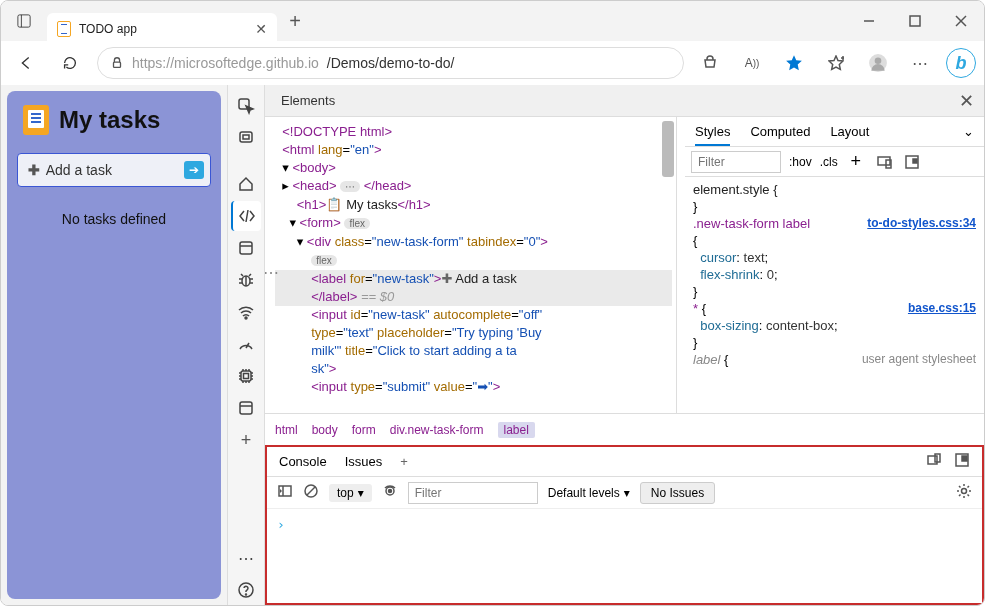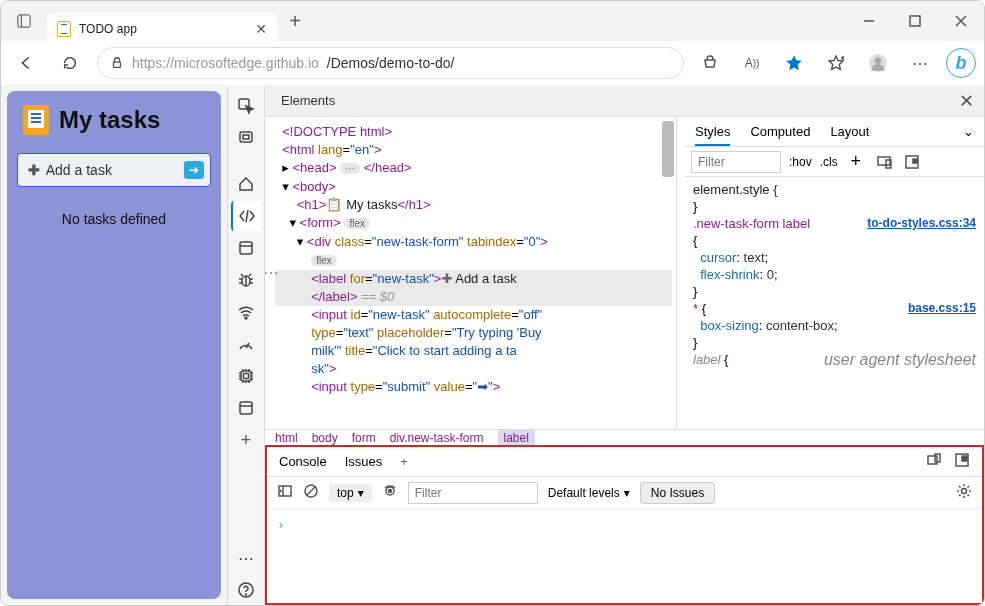--- a/index.html
+++ b/index.html
@@ -79,24 +79,24 @@
 .styles-tabs .active { border-bottom: 2px solid #0078d4; padding-bottom: 5px; margin-bottom: -7px; }
 .styles-tabs .chev { margin-left: auto; }
 .styles-toolbar { height: 30px; display: flex; align-items: center; padding: 0 6px; border-bottom: 1px solid #ddd; gap: 8px; font-family: Consolas, monospace; font-size: 12px; }
 .styles-toolbar input { width: 90px; height: 22px; border: 1px solid #ccc; padding: 0 6px; font-size: 12px; }
 .styles-toolbar .ico { width: 20px; display:flex; justify-content:center; }
 .styles-body { flex: 1; font-family: Consolas, monospace; font-size: 13px; padding: 4px 8px; line-height: 17px; overflow: hidden; }
 .sel-name { color: #8a1f8f; }
 .prop { color: #1e6b94; text-align: right; }
 .propval { color: #333; }
 .srclink { color: #1155cc; text-decoration: underline; float: right; font-size: 12px; font-weight: bold; }
-.ua { color: #888; font-style: italic; float: right; font-size: 16px; }
-
-
-.dom-crumbs { height: 16px; border-top: 1px solid #ddd; display: flex; align-items: center; gap: 14px; padding: 4px 10px; font-family: Consolas, monospace; font-size: 12px; }
+.ua { color: #888; float: right; font-size: 12px; }
+
+
+.dom-crumbs { height: 32px; border-top: 1px solid #ddd; display: flex; align-items: center; gap: 14px; padding: 4px 10px; font-family: Consolas, monospace; font-size: 12px; }
 .dom-crumbs span { color: #8a1f8f; }
 .dom-crumbs .selcrumb { background: #d8d8ee; padding: 1px 6px; border-radius: 2px; }
 
 
 .drawer { border: 2px solid #c72c2c; height: 160px; display: flex; flex-direction: column; }
 .drawer-tabs { height: 30px; display: flex; align-items: center; gap: 18px; padding: 0 12px; border-bottom: 1px solid #ddd; font-size: 13px; }
 .drawer-tabs .active { font-weight: 500; }
 .drawer-tabs .plus { color: #666; }
 .drawer-tabs .right { margin-left: auto; display: flex; gap: 12px; }
 .drawer-toolbar { height: 32px; display: flex; align-items: center; gap: 10px; padding: 0 10px; border-bottom: 1px solid #eee; font-size: 12px; }
@@ -293,22 +293,22 @@
       <span class="dt-tab">Elements</span>
       <span class="dt-close">✕</span>
     </div>
 
     <div class="dt-row">
       <div class="dom">
         <div class="dom-scroll"></div>
         <span class="ellipsis">⋯</span>
         <div class="line">  <span class="tag">&lt;!DOCTYPE html&gt;</span></div>
         <div class="line">  <span class="tag">&lt;html </span><span class="attr">lang</span>=<span class="val">"en"</span><span class="tag">&gt;</span></div>
+        <div class="line">  ▾ <span class="tag">&lt;body&gt;</span></div>
         <div class="line">  ▸ <span class="tag">&lt;head&gt;</span> <span class="badge">⋯</span> <span class="tag">&lt;/head&gt;</span></div>
-        <div class="line">  ▾ <span class="tag">&lt;body&gt;</span></div>
         <div class="line">      <span class="tag">&lt;h1&gt;</span>📋<span class="txt"> My tasks</span><span class="tag">&lt;/h1&gt;</span></div>
         <div class="line">    ▾ <span class="tag">&lt;form&gt;</span> <span class="badge">flex</span></div>
         <div class="line">      ▾ <span class="tag">&lt;div </span><span class="attr">class</span>=<span class="val">"new-task-form"</span> <span class="attr">tabindex</span>=<span class="val">"0"</span><span class="tag">&gt;</span></div>
         <div class="line">          <span class="badge">flex</span></div>
         <div class="line sel">          <span class="tag">&lt;label </span><span class="attr">for</span>=<span class="val">"new-task"</span><span class="tag">&gt;</span><span class="plus-icon">✚</span><span class="txt"> Add a task</span></div>
         <div class="line sel">          <span class="tag">&lt;/label&gt;</span><span class="gray"> == $0</span></div>
         <div class="line">          <span class="tag">&lt;input </span><span class="attr">id</span>=<span class="val">"new-task"</span> <span class="attr">autocomplete</span>=<span class="val">"off"</span></div>
         <div class="line">          <span class="attr">type</span>=<span class="val">"text"</span> <span class="attr">placeholder</span>=<span class="val">"Try typing 'Buy</span></div>
         <div class="line">          <span class="val">milk'"</span> <span class="attr">title</span>=<span class="val">"Click to start adding a ta</span></div>
         <div class="line">          <span class="val">sk"</span><span class="tag">&gt;</span></div>

